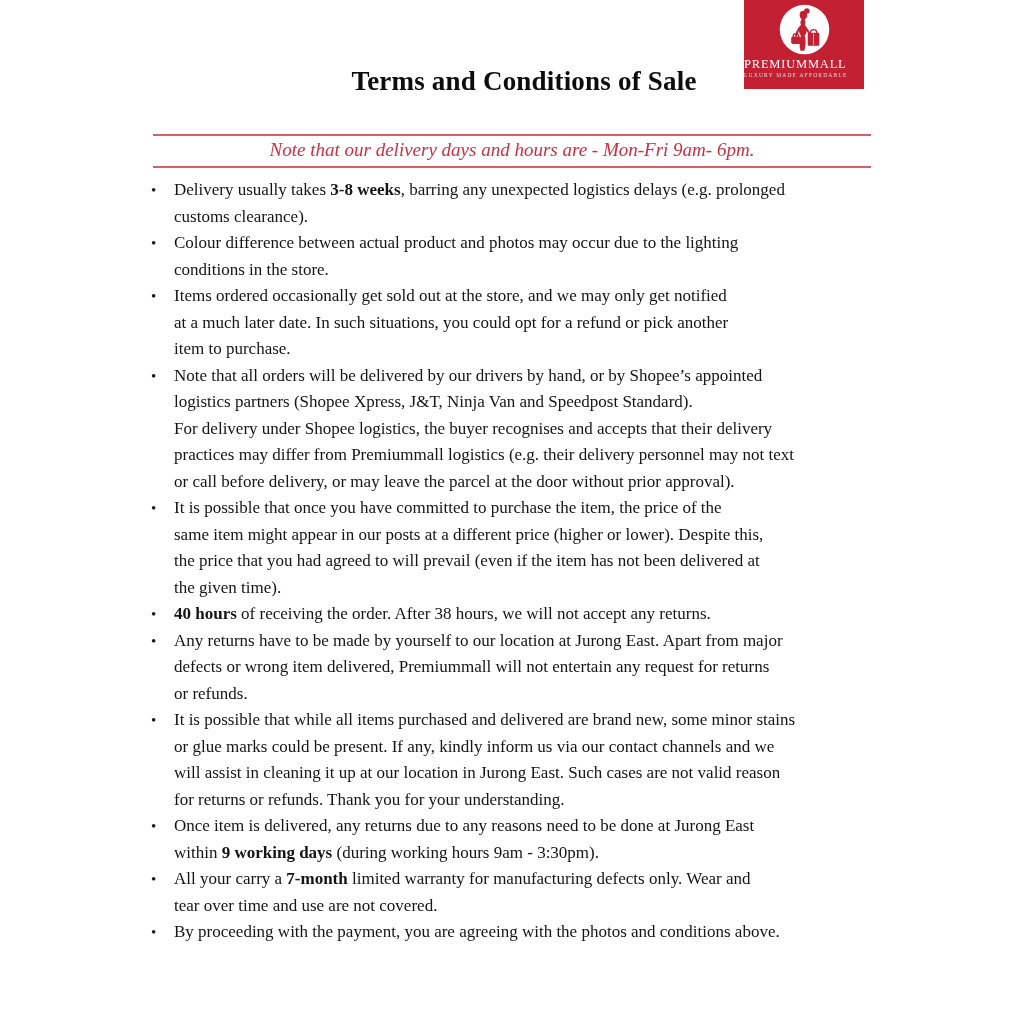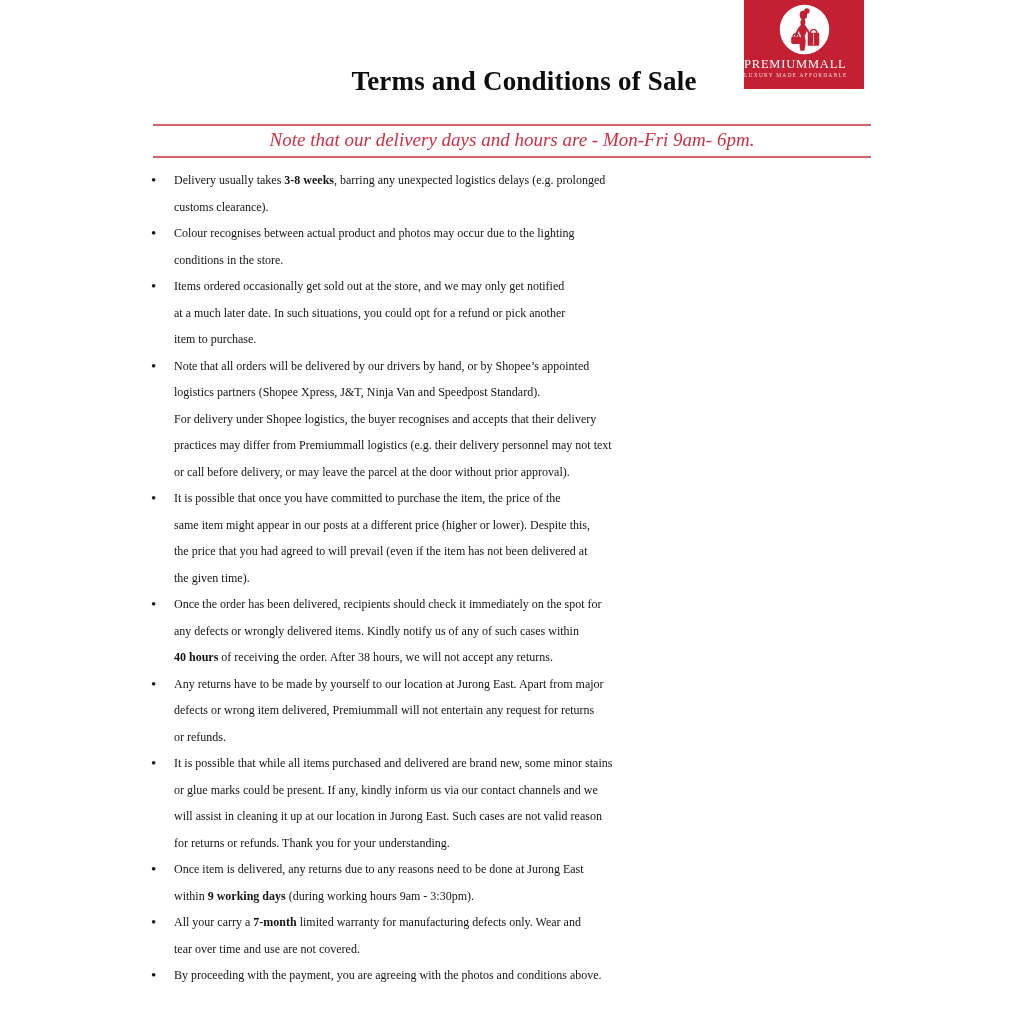--- a/index.html
+++ b/index.html
@@ -48,21 +48,21 @@
   }
   .logo-tagline{
     color:rgba(255,255,255,.8);
     font-size:5.5px;
     letter-spacing:1.2px;
     line-height:8px;
   }
 
   
   .notice{
-    margin:4px auto 0;
+    margin:14px auto 0;
     width:718px;
     border-top:2px solid var(--note-rule);
     border-bottom:2px solid var(--note-rule);
     padding:2px 0 4px;
     text-align:center;
   }
   .notice-text{
     color:var(--note-text);
     font-style:italic;
     font-size:19px;
@@ -81,21 +81,21 @@
     align-items:flex-start;
   }
   .term .marker{
     flex:0 0 23px;
     font-size:15px;
     line-height:26.5px;
     color:#111;
   }
   .term .text{
     flex:1 1 auto;
-    font-size:12px;
+    font-size:17px;
     line-height:26.5px;
     white-space:pre-line;
   }
   .term .text .bold{font-weight:700;}
 </style>
 </head>
 <body>
 
 <div class="page">
 
@@ -130,21 +130,21 @@
   </div>
 
   <ul class="terms">
       <li class="term">
         <span class="marker">•</span>
         <span class="text"><span>Delivery usually takes </span><span class="bold">3-8 weeks</span><span>, barring any unexpected logistics delays (e.g. prolonged
 customs clearance).</span></span>
       </li>
       <li class="term">
         <span class="marker">•</span>
-        <span class="text"><span>Colour recognises between actual product and photos may occur due to the lighting
+        <span class="text"><span>Colour difference between actual product and photos may occur due to the lighting
 conditions in the store.</span></span>
       </li>
       <li class="term">
         <span class="marker">•</span>
         <span class="text"><span>Items ordered occasionally get sold out at the store, and we may only get notified
 at a much later date. In such situations, you could opt for a refund or pick another
 item to purchase.</span></span>
       </li>
       <li class="term">
         <span class="marker">•</span>
@@ -156,23 +156,21 @@
       </li>
       <li class="term">
         <span class="marker">•</span>
         <span class="text"><span>It is possible that once you have committed to purchase the item, the price of the
 same item might appear in our posts at a different price (higher or lower). Despite this,
 the price that you had agreed to will prevail (even if the item has not been delivered at
 the given time).</span></span>
       </li>
       <li class="term">
         <span class="marker">•</span>
-        <span class="text"><span>Once the order has been delivered, recipients should check it immediately on the spot for
-any defects or wrongly delivered items. Kindly notify us of any of such cases within
-</span><span class="bold">40 hours</span><span> of receiving the order. After 38 hours, we will not accept any returns.</span></span>
+        <span class="text"><span class="bold">40 hours</span><span> of receiving the order. After 38 hours, we will not accept any returns.</span></span>
       </li>
       <li class="term">
         <span class="marker">•</span>
         <span class="text"><span>Any returns have to be made by yourself to our location at Jurong East. Apart from major
 defects or wrong item delivered, Premiummall will not entertain any request for returns
 or refunds.</span></span>
       </li>
       <li class="term">
         <span class="marker">•</span>
         <span class="text"><span>It is possible that while all items purchased and delivered are brand new, some minor stains

